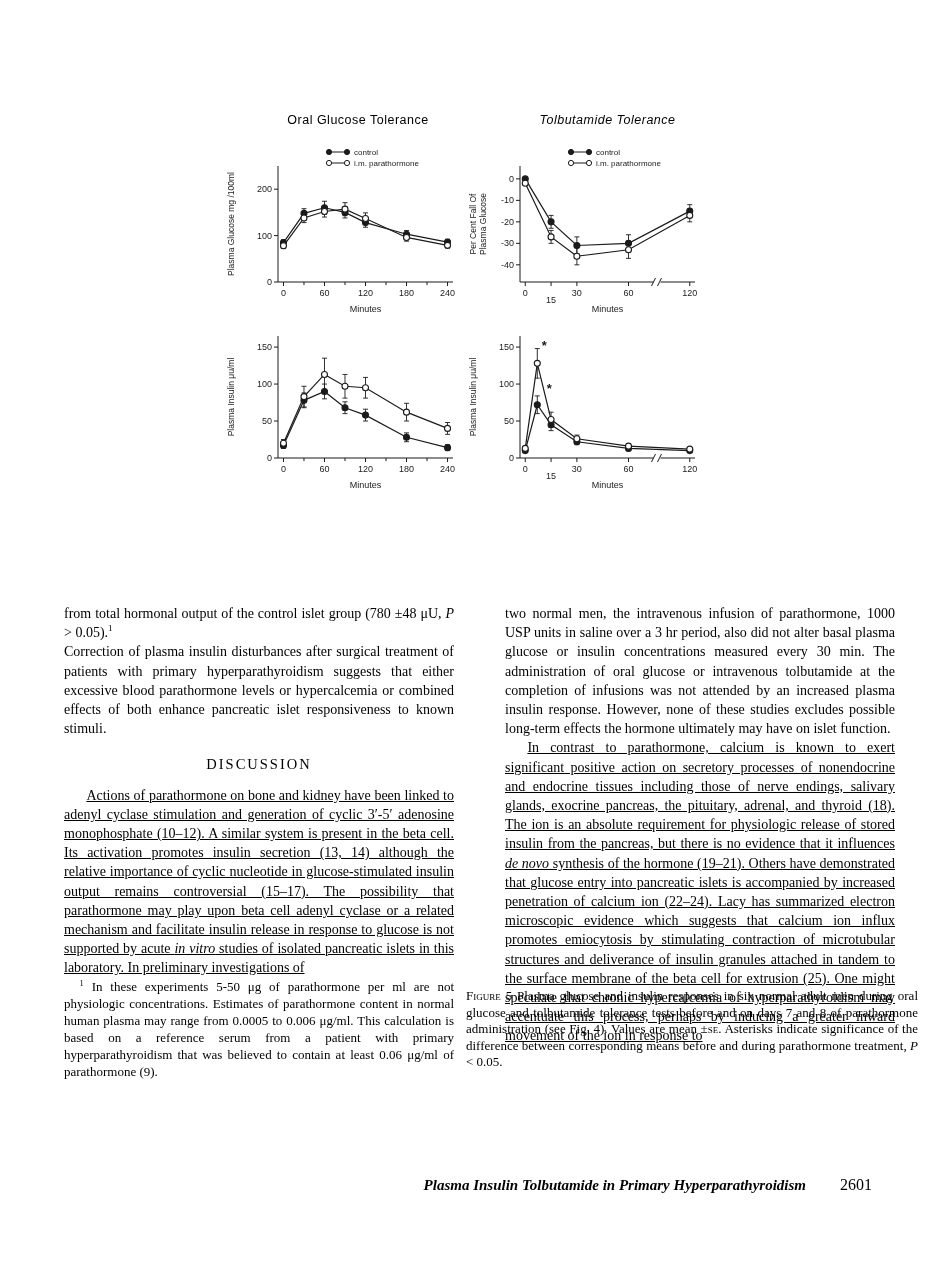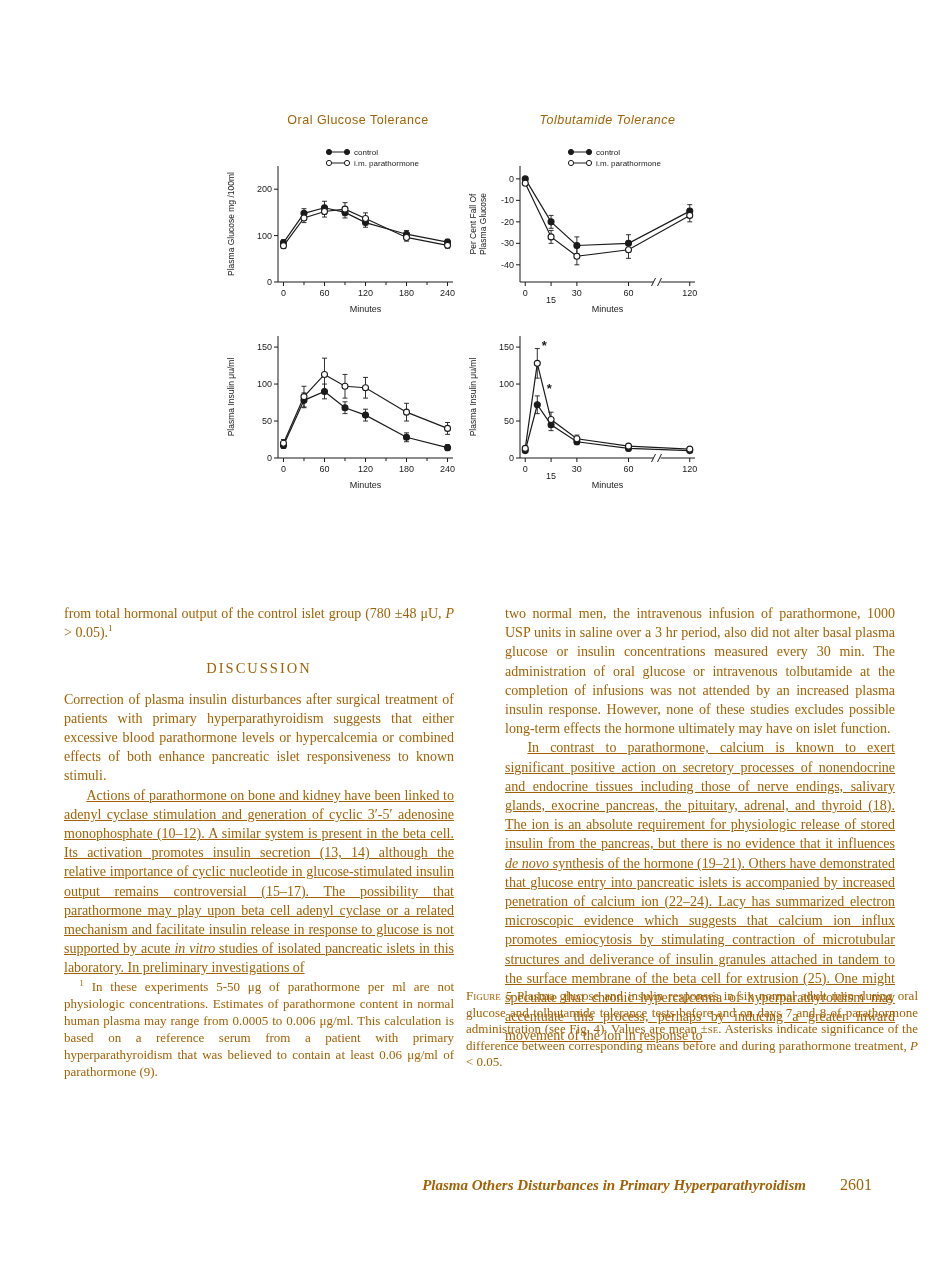--- a/index.html
+++ b/index.html
@@ -2,21 +2,21 @@
 <html><head>
 <meta charset="utf-8">
 <style>
   * { box-sizing: border-box; margin: 0; padding: 0; }
   html,body { background:#e8e8e8; }
   #page {
     position: relative;
     width: 936px; height: 1261px;
     background: #ffffff;
     font-family: "Liberation Serif", serif;
-    color: #a16207;
+    color: #000000;
     margin: 0 auto;
     overflow: hidden;
   }
   .fig-title {
     position: absolute;
     font-family: "Liberation Sans", sans-serif;
     font-size: 12.5px;
     text-align: center;
     letter-spacing: 0.5px;
   }
@@ -400,29 +400,29 @@
       <text x="74.17916666666667" y="28.048484848484843" text-anchor="middle" font-size="13" font-weight="bold" fill="#1b1b1b">*</text>
       <text x="79.34166666666667" y="70.93333333333334" text-anchor="middle" font-size="13" font-weight="bold" fill="#1b1b1b">*</text>
     </svg>
 
   <div class="caption">
       <div class="block caption"><span class="sc">Figure 5</span><span>  Plasma glucose and insulin responses in six normal adult men during oral glucose and tolbutamide tolerance tests before and on days 7 and 8 of parathormone administration (see Fig. 4). Values are mean ±</span><span class="sc">se</span><span>. Asterisks indicate significance of the difference between corresponding means before and during parathormone treatment, </span><span style="font-style: italic;">P</span><span> &lt; 0.05.</span></div>
     </div>
 
   <div class="col" id="left-col">
       <div class="block paragraph"><span>from total hormonal output of the control islet group (780 ±48 μU, </span><span style="font-style: italic;">P</span><span> &gt; 0.05).</span><sup>1</sup></div>
+      <div class="block paragraph"><span>Correction of plasma insulin disturbances after surgical treatment of patients with primary hyperparathyroidism suggests that either excessive blood parathormone levels or hypercalcemia or combined effects of both enhance pancreatic islet responsiveness to known stimuli.</span></div>
       <div class="block heading"><span>DISCUSSION</span></div>
-      <div class="block paragraph"><span>Correction of plasma insulin disturbances after surgical treatment of patients with primary hyperparathyroidism suggests that either excessive blood parathormone levels or hypercalcemia or combined effects of both enhance pancreatic islet responsiveness to known stimuli.</span></div>
       <div class="block paragraph indent"><span>Actions of parathormone on bone and kidney have been linked to adenyl cyclase stimulation and generation of cyclic 3′-5′ adenosine monophosphate (10–12). A similar system is present in the beta cell. Its activation promotes insulin secretion (13, 14) although the relative importance of cyclic nucleotide in glucose-stimulated insulin output remains controversial (15–17). The possibility that parathormone may play upon beta cell adenyl cyclase or a related mechanism and facilitate insulin release in response to glucose is not supported by acute </span><span style="font-style: italic;">in vitro</span><span> studies of isolated pancreatic islets in this laboratory. In preliminary investigations of</span></div>
       <div class="block footnote"><sup>1</sup><span> In these experiments 5-50 μg of parathormone per ml are not physiologic concentrations. Estimates of parathormone content in normal human plasma may range from 0.0005 to 0.006 μg/ml. This calculation is based on a reference serum from a patient with primary hyperparathyroidism that was believed to contain at least 0.06 μg/ml of parathormone (9).</span></div>
     </div>
 
   <div class="col" id="right-col">
       <div class="block paragraph"><span>two normal men, the intravenous infusion of parathormone, 1000 USP units in saline over a 3 hr period, also did not alter basal plasma glucose or insulin concentrations measured every 30 min. The administration of oral glucose or intravenous tolbutamide at the completion of infusions was not attended by an increased plasma insulin response. However, none of these studies excludes possible long-term effects the hormone ultimately may have on islet function.</span></div>
       <div class="block paragraph indent"><span>In contrast to parathormone, calcium is known to exert significant positive action on secretory processes of nonendocrine and endocrine tissues including those of nerve endings, salivary glands, exocrine pancreas, the pituitary, adrenal, and thyroid (18). The ion is an absolute requirement for physiologic release of stored insulin from the pancreas, but there is no evidence that it influences </span><span style="font-style: italic;">de novo</span><span> synthesis of the hormone (19–21). Others have demonstrated that glucose entry into pancreatic islets is accompanied by increased penetration of calcium ion (22–24). Lacy has summarized electron microscopic evidence which suggests that calcium ion influx promotes emiocytosis by stimulating contraction of microtubular structures and deliverance of insulin granules attached in tandem to the surface membrane of the beta cell for extrusion (25). One might speculate that chronic hypercalcemia of hyperparathyroidism may accentuate this process, perhaps by inducing a greater inward movement of the ion in response to</span></div>
     </div>
 
   <div class="footer">
-    <span class="run-title">Plasma Others Disturbances in Primary Hyperparathyroidism</span>
+    <span class="run-title">Plasma Insulin Tolbutamide in Primary Hyperparathyroidism</span>
     <span class="page-num">2601</span>
   </div>
 
 </div>
 
 </body></html>

